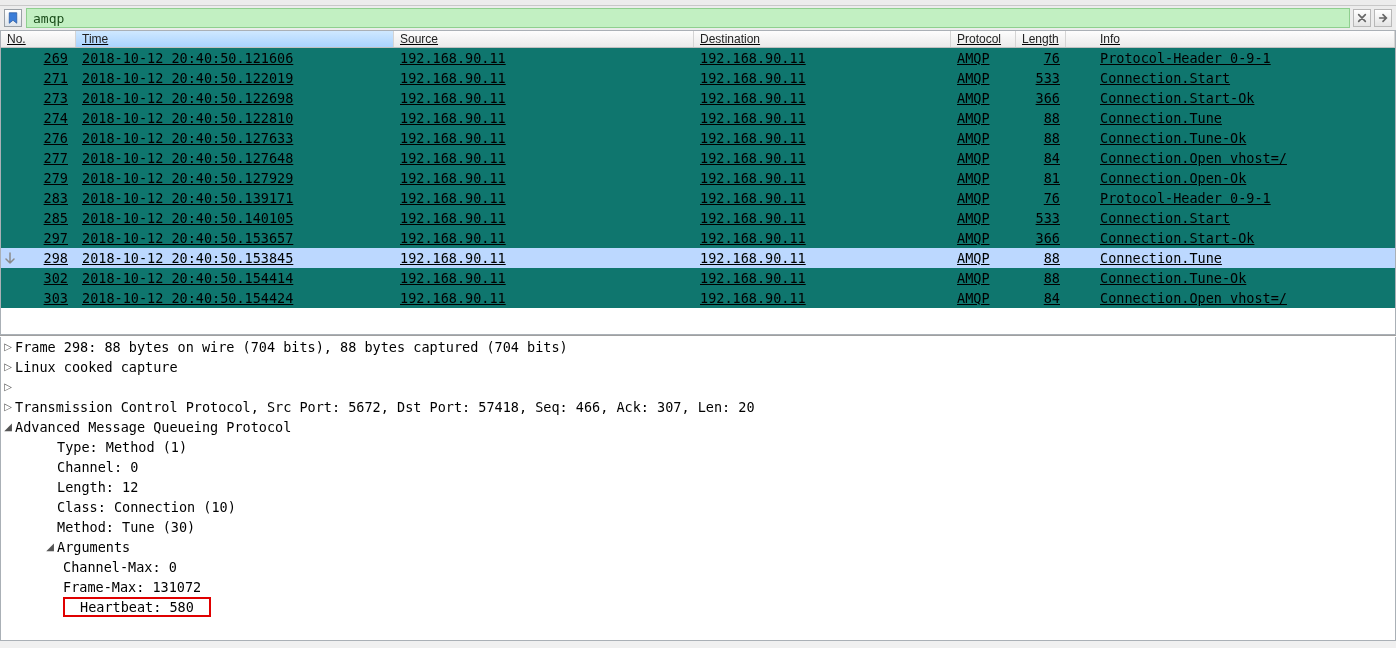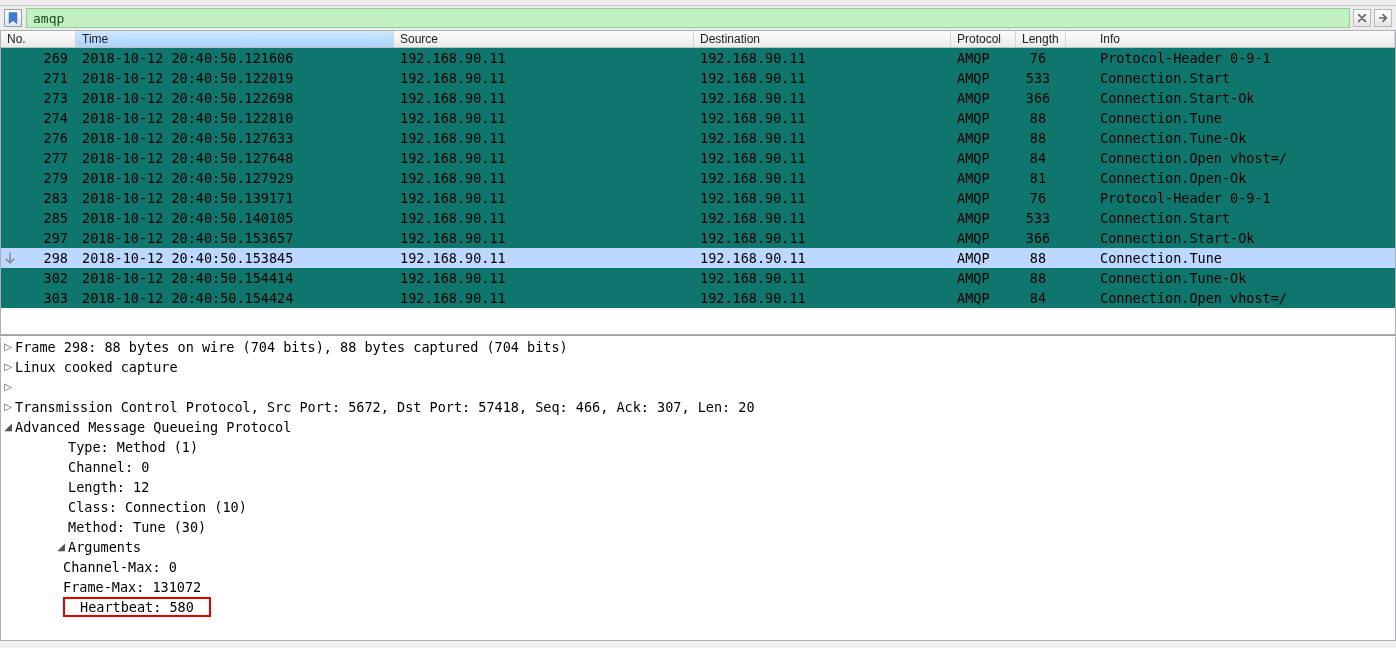--- a/index.html
+++ b/index.html
@@ -6,47 +6,47 @@
   html, body { width: 1396px; height: 648px; overflow: hidden; font-family: "Lucida Console","DejaVu Sans Mono","Consolas",monospace; font-size: 13px; background: #f0f0f0; }
   .toolbar-strip { height: 6px; background: #ececec; border-bottom: 1px solid #c8c8c8; position: relative; }
 
   .filter-bar { display:flex; align-items:center; padding:2px 4px; background:#ececec; }
   .filter-icon { width:18px; height:18px; border:1px solid #9aa0a6; background:linear-gradient(#fff,#dfe5eb); display:flex; align-items:center; justify-content:center; margin-right:4px; }
   .filter-icon svg { width:12px; height:12px; }
   .filter-input { flex:1; height:20px; border:1px solid #8fcf8f; background:#c2f0c2; padding:0 6px; font:inherit; color:#1a4d1a; outline:none; }
   .filter-btn { width:18px; height:18px; border:1px solid #b8b8b8; background:linear-gradient(#fff,#e4e4e4); display:flex; align-items:center; justify-content:center; margin-left:3px; color:#666; font-size:11px; font-family:Arial,sans-serif; }
   .filter-btn svg { width:10px; height:10px; stroke:#666; stroke-width:2; fill:none; stroke-linecap:round; }
 
-  .packet-pane { height:305px; overflow:hidden; border:1px solid #aab0b6; background:#fff; position:relative; }
+  .packet-pane { height:305px; overflow:hidden; border:1px solid #aab0b6; background:#fff; position:relative;text-decoration:underline; }
   .packet-header { display:flex; height:17px; background:linear-gradient(#fdfdfd,#eaeaea); font-family:"Tahoma",sans-serif; font-size:12px; color:#222; border-bottom:1px solid #c0c0c0; }
   .packet-header .hcell { border-right:1px solid #d4d4d4; padding:1px 4px 0 6px; white-space:nowrap; overflow:hidden; }
   .hcell.sorted { background:linear-gradient(#cfe8ff,#a9d3ff); }
   .col-no   { width:75px;  text-align:left; }
   .col-time { width:318px; }
   .col-src  { width:300px; }
   .col-dst  { width:257px; }
   .col-proto{ width:65px; }
   .col-len  { width:50px; }
   .col-info { flex:1;margin-left:28px; }
 
   .packet-body { font-size:13.5px; line-height:20px; background:#0f766e; }
   .prow { display:flex; height:20px; cursor:default; }
   .prow .pcell { white-space:nowrap; overflow:hidden; padding-left:6px; }
   .prow .col-no   { text-align:right; padding-right:8px; padding-left:0; }
-  .prow .col-len  { text-align:center; padding-right:6px; padding-left:0; }
+  .prow .col-len  { text-align:right; padding-right:6px; padding-left:0; }
   .prow.selected { background:#bcd8ff !important; }
   .gutter-mark { position:absolute; left:2px; width:14px; height:16px; pointer-events:none; }
 
   .splitter { height:2px; background:#d0d0d0; border-top:1px solid #a0a0a0; border-bottom:1px solid #fff; cursor:row-resize; }
 
   .detail-pane { height:304px; overflow:auto; background:#fff; border:1px solid #aab0b6; border-top:none; font-size:13.5px; line-height:20px; }
   .detail-pane .twig { display:flex; align-items:flex-start; padding-left:4px; }
   .detail-pane .exp { width:14px; height:20px; display:flex; align-items:center; justify-content:center; flex:0 0 14px; color:#555; font-size:10px; font-family:Arial,sans-serif; user-select:none; }
   .detail-pane .lvl1 { padding-left:0; }
-  .detail-pane .lvl2 { padding-left:42px;margin-left:11px; }
+  .detail-pane .lvl2 { padding-left:42px; }
   .detail-pane .lvl3 { padding-left:48px; }
   .redbox { border:2px solid #e00000; padding:0 15px; display:inline-block; line-height:16px; }
 </style>
 </head>
 <body>
 
 <div class="toolbar-strip"></div>
 
 <div class="filter-bar">
   <div class="filter-icon">

